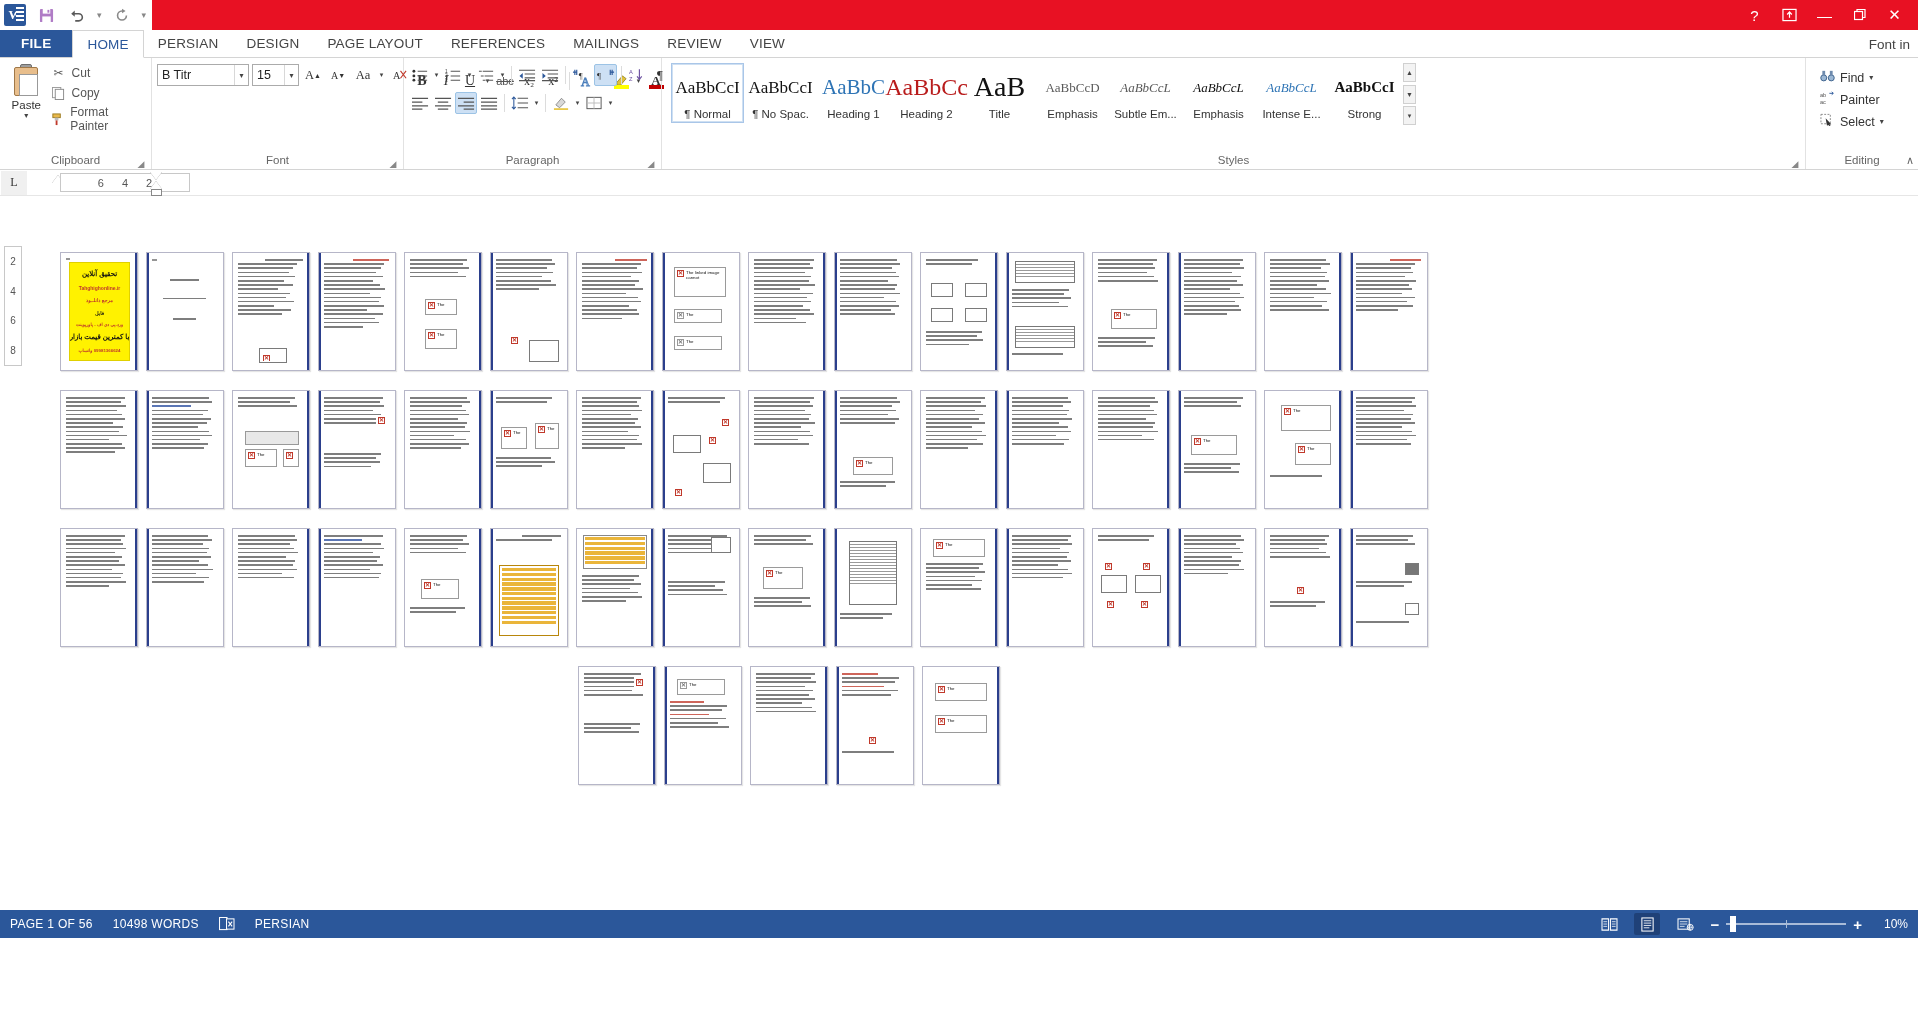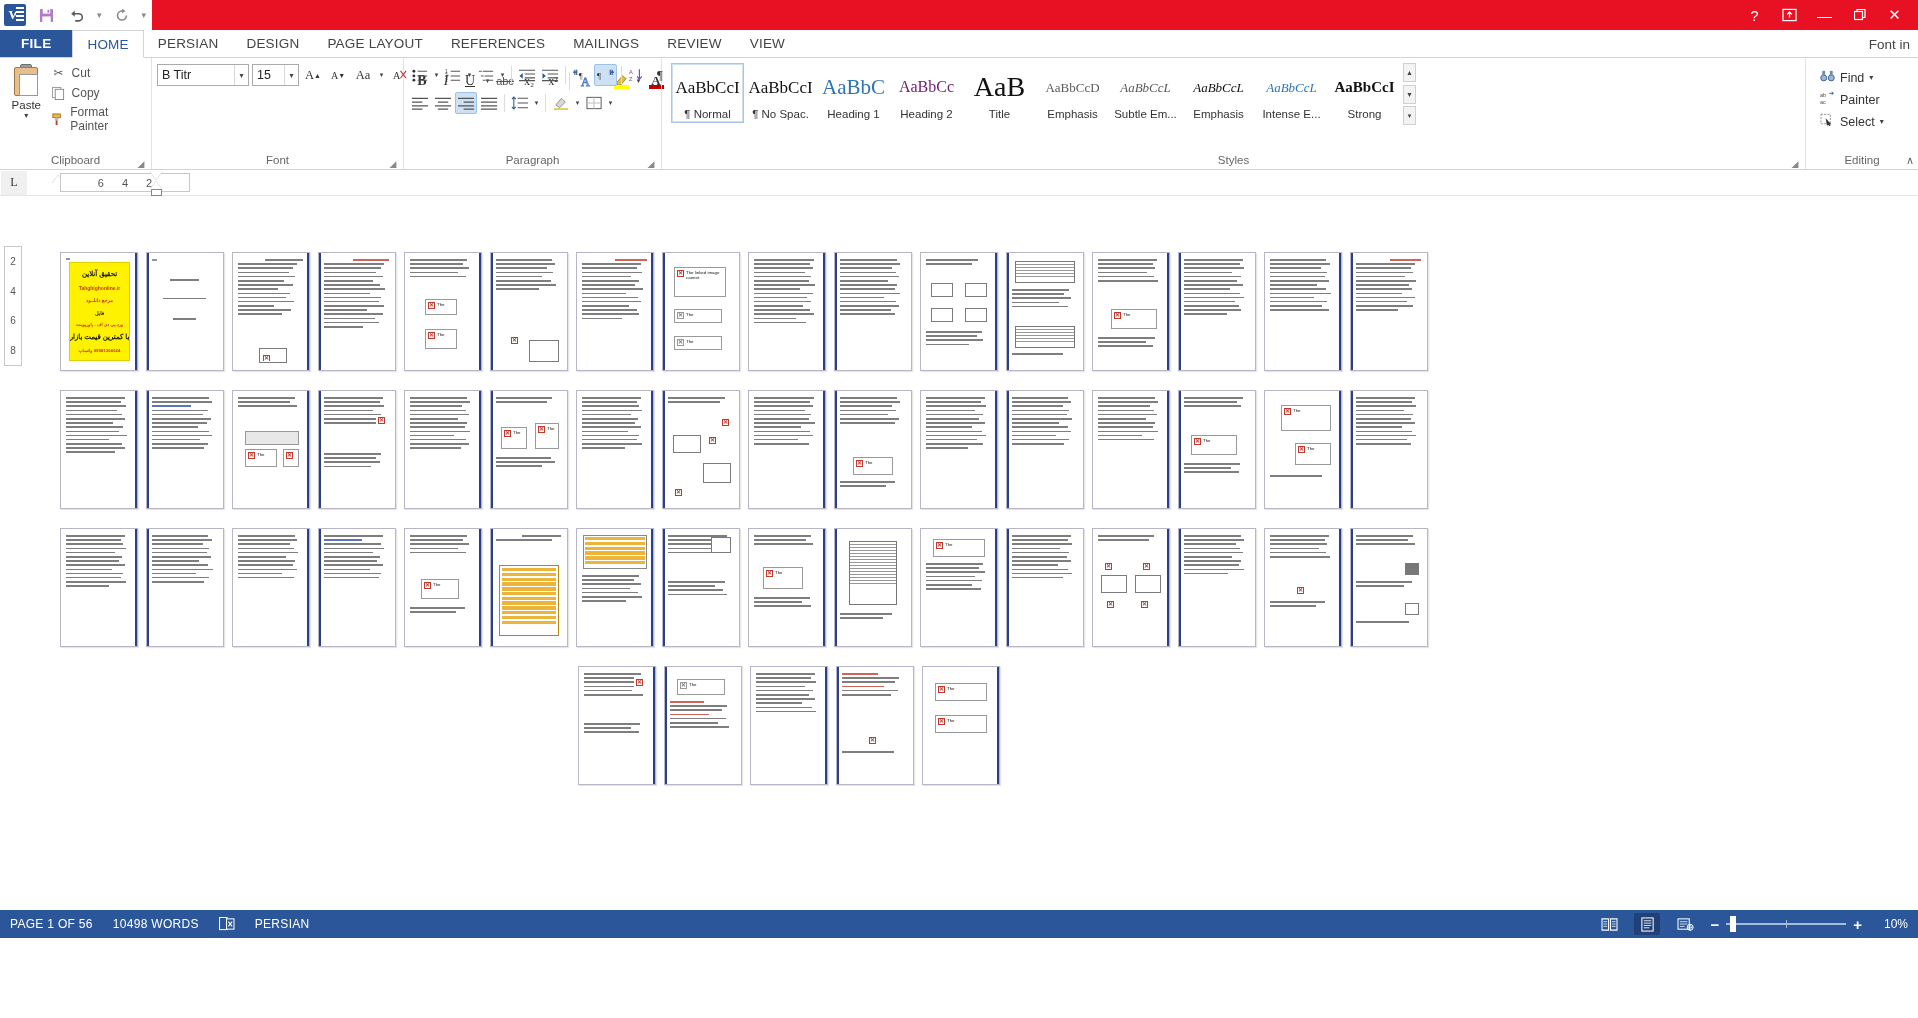--- a/index.html
+++ b/index.html
@@ -565,21 +565,21 @@
           </div>
           <div class="style-item">
             <div class="style-prev" style="font-size:17px;color:#111">AaBbCcI</div>
             <div class="style-name">¶ No Spac.</div>
           </div>
           <div class="style-item">
             <div class="style-prev" style="font-size:21px;color:#2E74B5">AaBbC</div>
             <div class="style-name">Heading 1</div>
           </div>
           <div class="style-item">
-            <div class="style-prev" style="font-size:16px;color:#701a75">AaBbCc</div>
+            <div class="style-prev" style="font-size:24px;color:#b91c1c">AaBbCc</div>
             <div class="style-name">Heading 2</div>
           </div>
           <div class="style-item">
             <div class="style-prev" style="font-size:28px;color:#111">AaB</div>
             <div class="style-name">Title</div>
           </div>
           <div class="style-item">
             <div class="style-prev" style="font-size:13px;color:#5A5A5A">AaBbCcD</div>
             <div class="style-name">Emphasis</div>
           </div>

